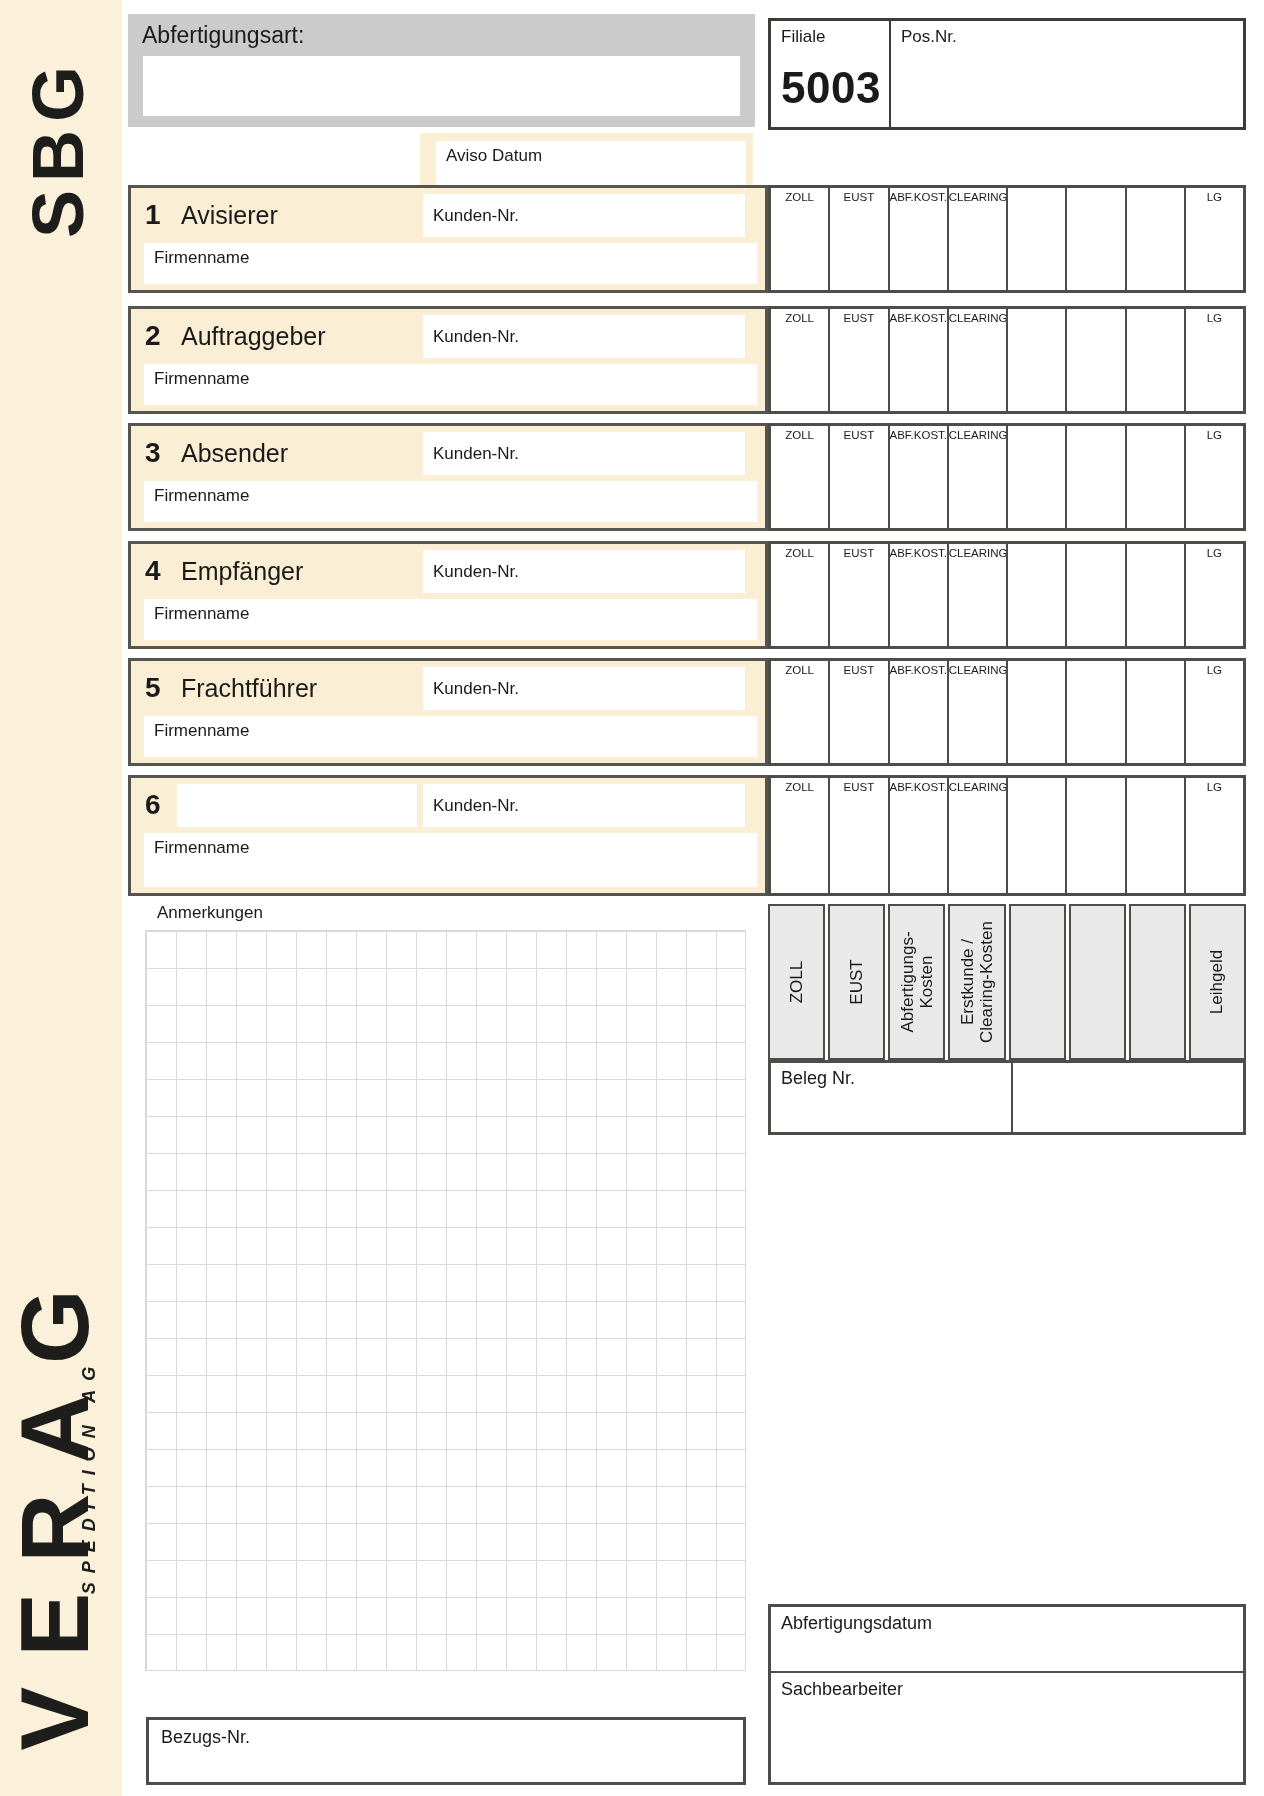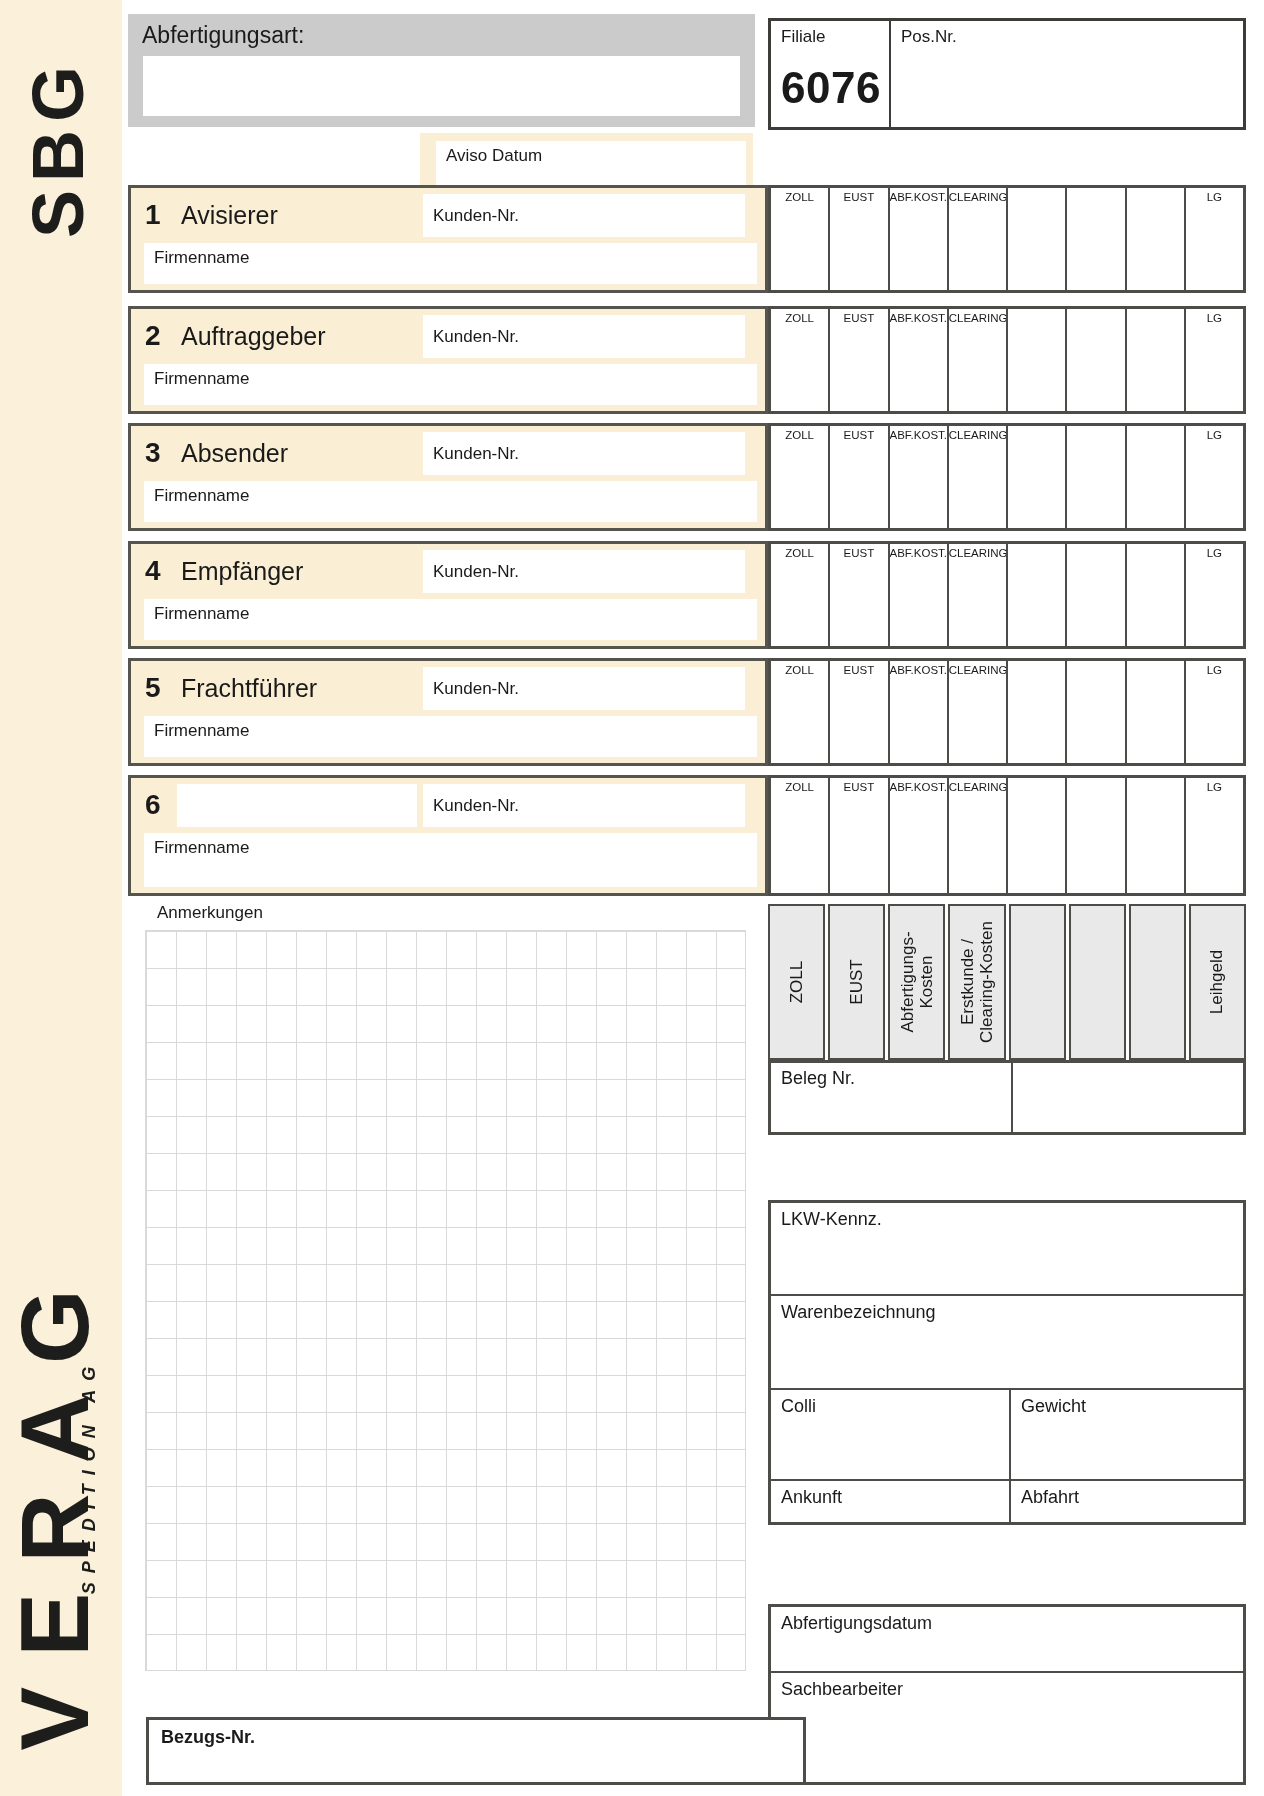--- a/index.html
+++ b/index.html
@@ -81,21 +81,21 @@
   
   .anm-label { position:absolute; left:157px; top:903px; font-size:17px; }
   .grid {
     position:absolute; left:145px; top:930px; width:601px; height:741px;
     border:1px solid var(--grid-line,#D9D9D9); box-sizing:border-box;
     background:
       repeating-linear-gradient(to right,  var(--grid-line,#D9D9D9) 0 1px, transparent 1px 30px),
       repeating-linear-gradient(to bottom, var(--grid-line,#D9D9D9) 0 1px, transparent 1px 37px);
   }
   
-  .bezugs { position:absolute; left:146px; top:1717px; width:660px; height:68px; border:3px solid #4d4c48; box-sizing:border-box; background:#fff;font-weight:bold; }
+  .bezugs { position:absolute; left:146px; top:1717px; width:600px; height:68px; border:3px solid #4d4c48; box-sizing:border-box; background:#fff; }
   .bezugs .lab { position:absolute; left:12px; top:7px; font-size:18px; }
 </style>
 </head>
 <body>
 
 <div class="page">
 
   <div class="sidebar">
     <div class="logo-top">SBG</div>
     <div class="logo-bottom">VERAG</div>
@@ -103,21 +103,21 @@
   </div>
 
   <div class="gray-header">
     <div class="cap">Abfertigungsart:</div>
     <div class="inp"></div>
   </div>
 
   <div class="filiale-box">
     <div class="divider"></div>
     <div class="flab">Filiale</div>
-    <div class="fval">6076</div>
+    <div class="fval">5003</div>
     <div class="plab">Pos.Nr.</div>
     <div style="position:absolute;left:120px;top:30px;right:0;bottom:0;"></div>
   </div>
 
   <div class="aviso">
     <div class="inp">
       <div class="lab">Aviso Datum</div>
     </div>
   </div>
 
@@ -278,42 +278,20 @@
         <span>Leihgeld</span>
       </div>
     </div>
 
   <div class="beleg">
     <div class="half1">
       <div class="lab">Beleg Nr.</div>
     </div>
   </div>
 
-  <div class="ship">
-    <div class="shiprow" style="height:91px;">
-      <div class="lab">LKW-Kennz.</div>
-    </div>
-    <div class="shiprow" style="height:92px;">
-      <div class="lab">Warenbezeichnung</div>
-    </div>
-    <div class="shiprow" style="height:89px;">
-      <div class="vdiv"></div>
-      <div class="lab">Colli</div>
-      <div class="lab2">Gewicht</div>
-      <div style="position:absolute;left:0;top:0;width:238px;bottom:0;"></div>
-      <div style="position:absolute;left:241px;top:0;right:0;bottom:0;"></div>
-    </div>
-    <div class="shiprow" style="flex:1;">
-      <div class="vdiv"></div>
-      <div class="lab">Ankunft</div>
-      <div class="lab2">Abfahrt</div>
-      <div style="position:absolute;left:0;top:0;width:238px;bottom:0;"></div>
-      <div style="position:absolute;left:241px;top:0;right:0;bottom:0;"></div>
-    </div>
-  </div>
 
   <div class="anm-label">Anmerkungen</div>
   <div class="grid"></div>
 
   <div class="foot">
     <div class="row1">
       <div class="lab">Abfertigungsdatum</div>
     </div>
     <div class="row2">
       <div class="lab">Sachbearbeiter</div>

